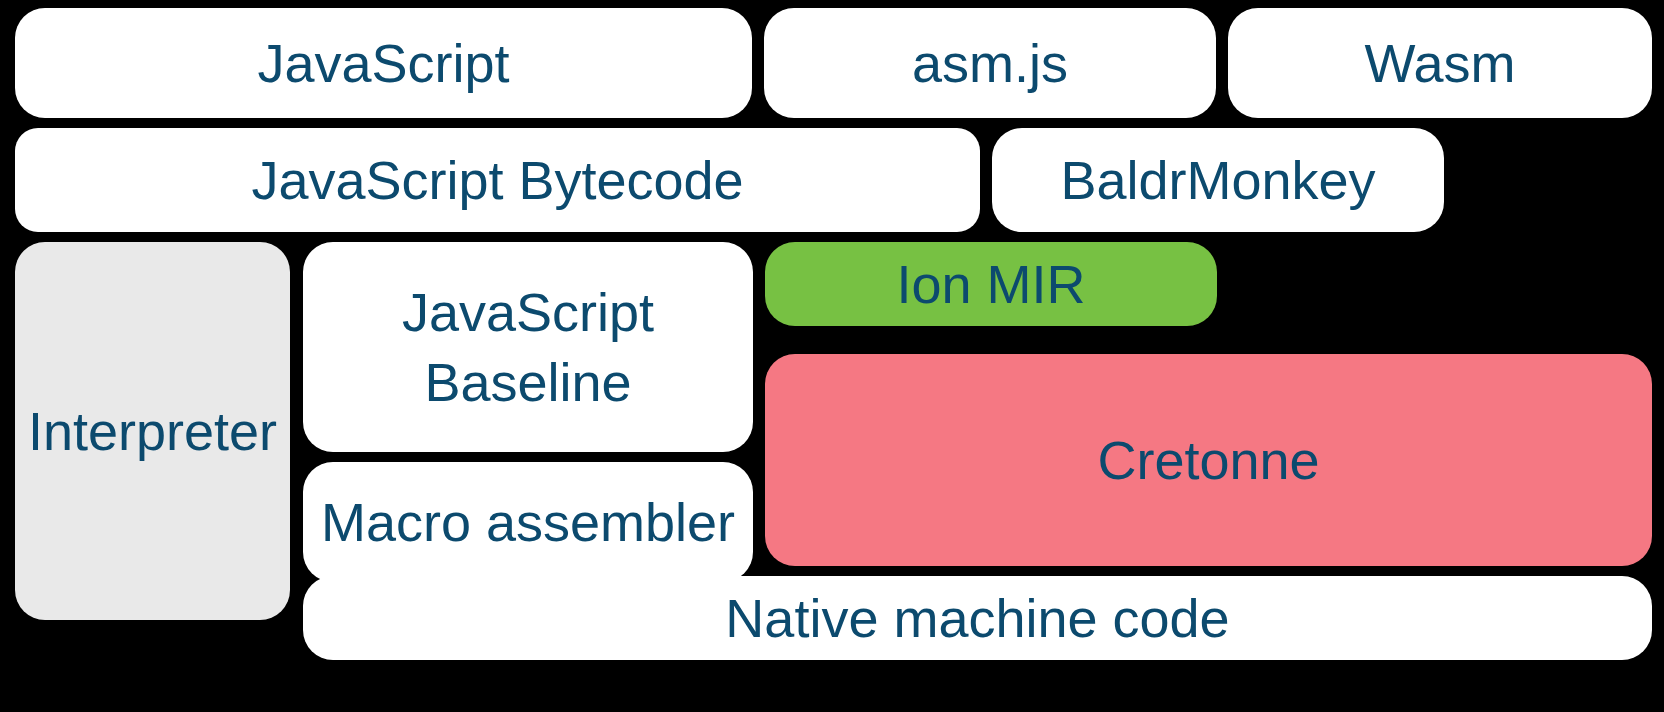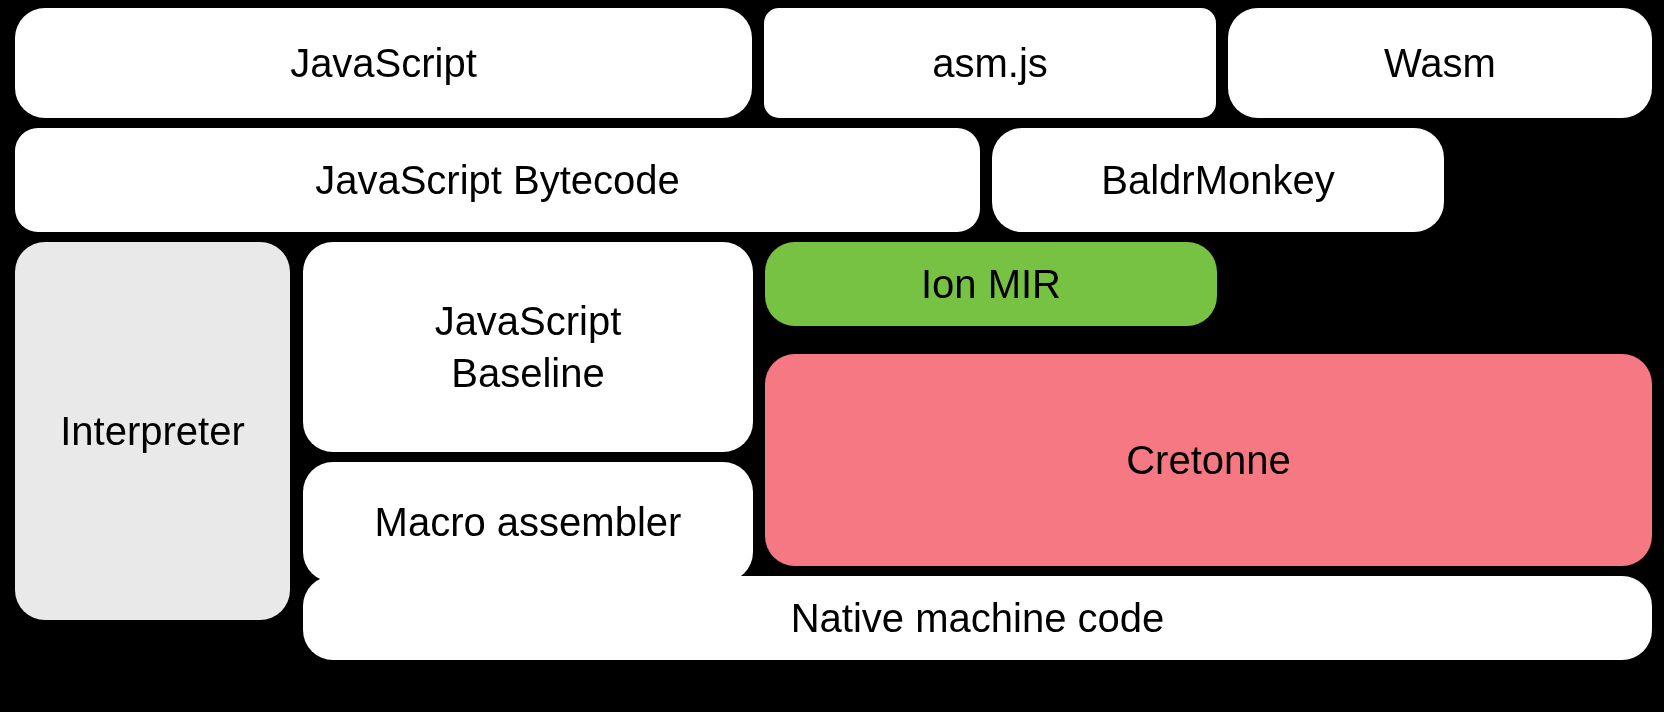--- a/index.html
+++ b/index.html
@@ -15,22 +15,22 @@
     overflow: hidden;
     font-family: "Liberation Sans", "DejaVu Sans", sans-serif;
   }
   .box {
     position: absolute;
     border-radius: 30px;
     display: flex;
     align-items: center;
     justify-content: center;
     text-align: center;
-    color: #000000;
-    font-size: 40px;
+    color: #0c4a6e;
+    font-size: 54px;
     line-height: 1.3;
     box-sizing: border-box;
   }
   .lbl { display: block; }
 
   
   .b-javascript   { left: 15px;   top: 8px;   width: 737px;  height: 110px; }
   .b-asmjs        { left: 764px;  top: 8px;   width: 452px;  height: 110px; }
   .b-wasm         { left: 1228px; top: 8px;   width: 424px;  height: 110px; }
 
@@ -50,21 +50,21 @@
 </style>
 </head>
 <body>
 
 <div class="canvas">
 
   <div class="box b-javascript" style="background: rgb(255, 255, 255);">
     <span class="lbl">JavaScript</span>
   </div>
 
-  <div class="box b-asmjs" style="background: rgb(255, 255, 255); border-radius: 15px;">
+  <div class="box b-asmjs" style="background: rgb(255, 255, 255);">
     <span class="lbl">asm.js</span>
   </div>
 
   <div class="box b-wasm" style="background: rgb(255, 255, 255);">
     <span class="lbl">Wasm</span>
   </div>
 
   <div class="box b-bytecode" style="background: rgb(255, 255, 255); border-radius: 23px;">
     <span class="lbl">JavaScript Bytecode</span>
   </div>

